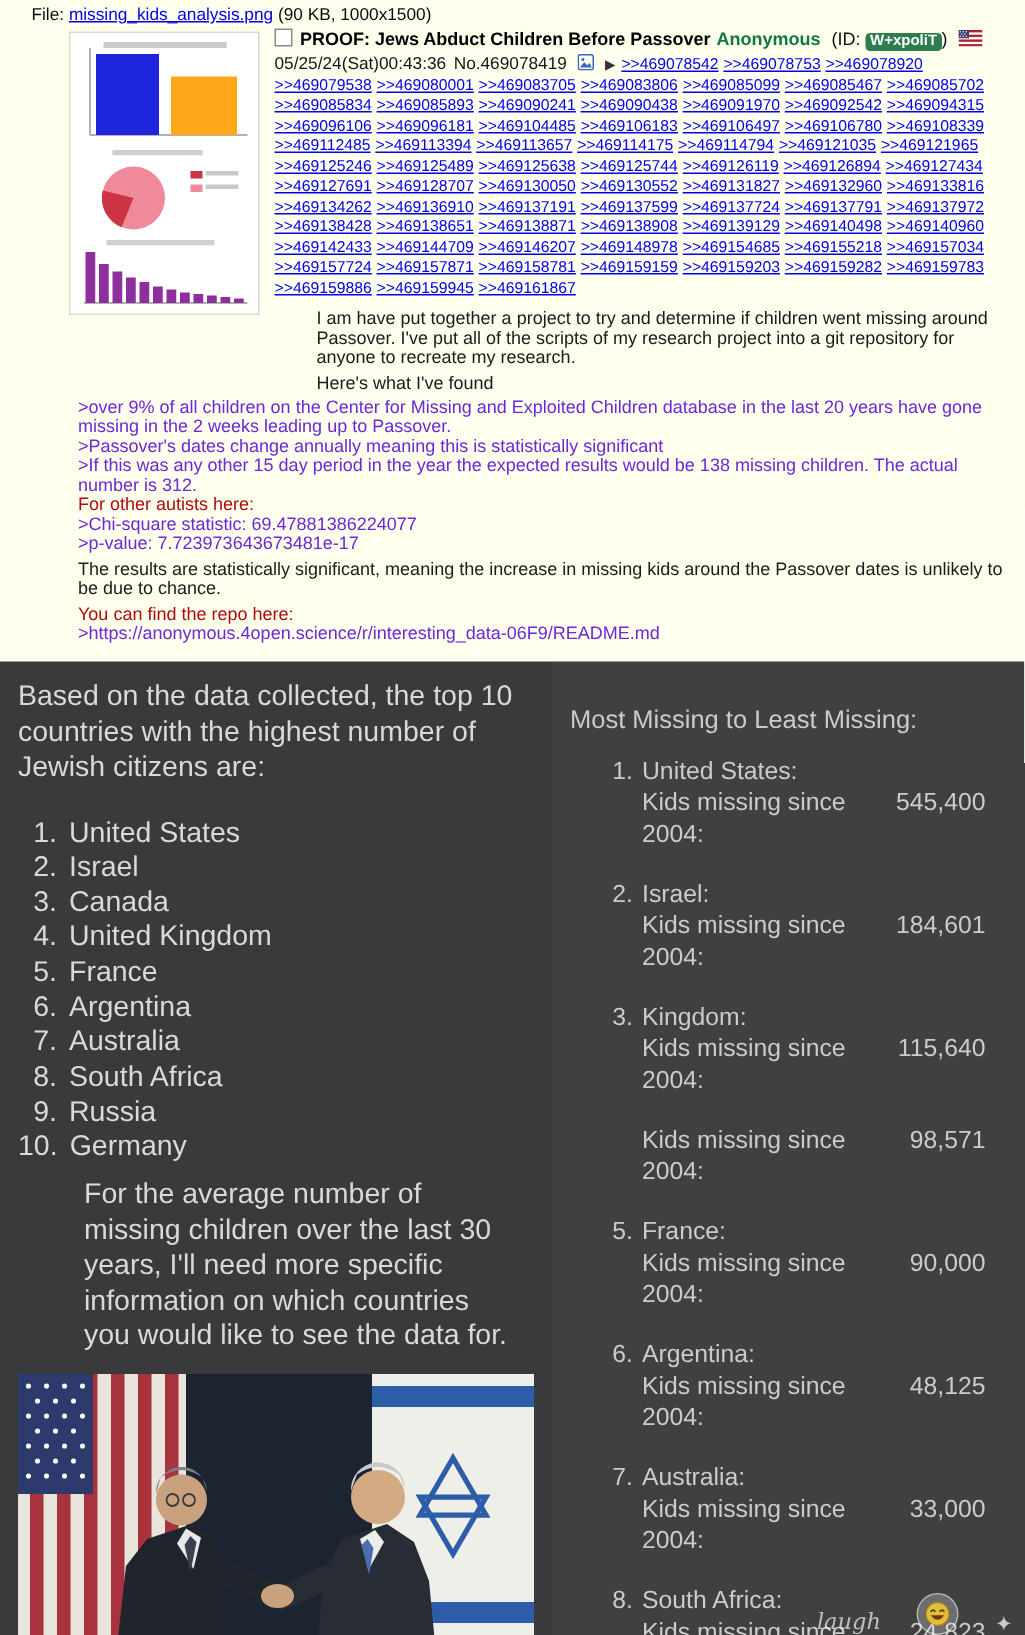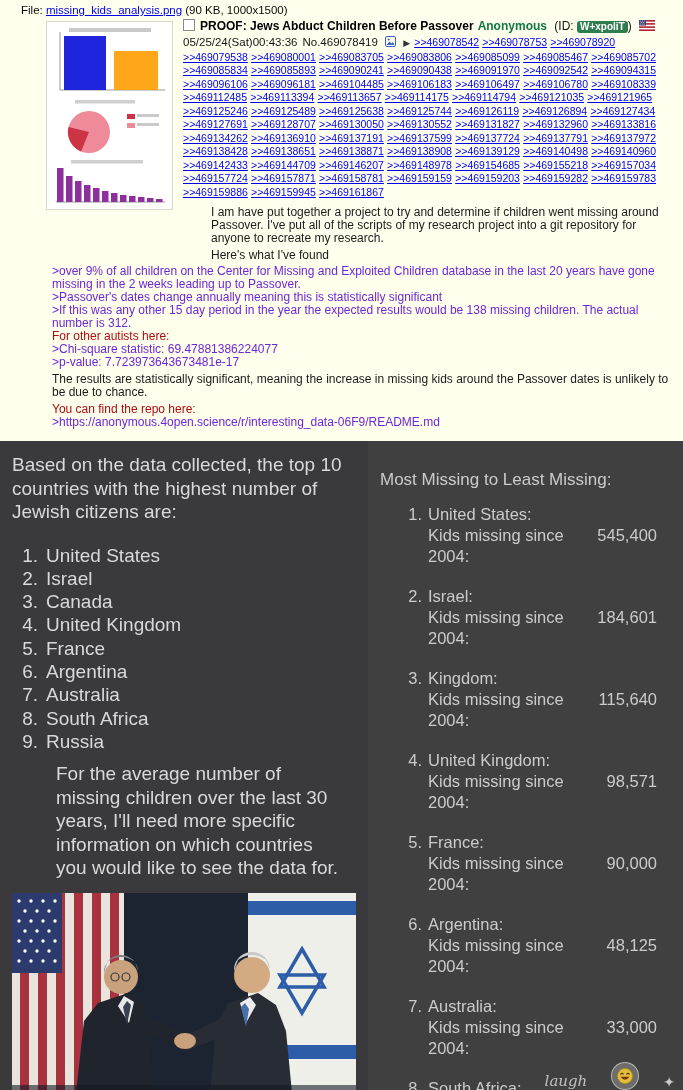--- a/index.html
+++ b/index.html
@@ -175,20 +175,21 @@
       <div class="countries">
           <div class="country-item"><span class="num">1.</span><span>United States</span></div>
           <div class="country-item"><span class="num">2.</span><span>Israel</span></div>
           <div class="country-item"><span class="num">3.</span><span>Canada</span></div>
           <div class="country-item"><span class="num">4.</span><span>United Kingdom</span></div>
           <div class="country-item"><span class="num">5.</span><span>France</span></div>
           <div class="country-item"><span class="num">6.</span><span>Argentina</span></div>
           <div class="country-item"><span class="num">7.</span><span>Australia</span></div>
           <div class="country-item"><span class="num">8.</span><span>South Africa</span></div>
           <div class="country-item"><span class="num">9.</span><span>Russia</span></div>
+          <div class="country-item"><span class="num">10.</span><span>Germany</span></div>
         </div>
       <div class="followup">For the average number of missing children over the last 30 years, I'll need more specific information on which countries you would like to see the data for.</div>
 
       <div class="photo-wrap">
         <svg width="344" height="200" viewBox="0 0 344 200">
           <rect width="344" height="200" fill="#1c2431"></rect>
 
           <g>
             <g>
               <rect x="0" y="0" width="112" height="200" fill="#e9e5dd"></rect>
@@ -283,21 +284,20 @@
             </div>
           </div>
           <div class="entry">
             <div class="e1"><span class="rank">3.</span><span>Kingdom:</span></div>
             <div class="e2">
               <span class="lbl">Kids missing since 2004:</span>
               <span class="val">115,640</span>
             </div>
           </div>
           <div class="entry">
-            <div class="e1"><span class="rank">4.</span><span>United Kingdom:</span></div>
             <div class="e2">
               <span class="lbl">Kids missing since 2004:</span>
               <span class="val">98,571</span>
             </div>
           </div>
           <div class="entry">
             <div class="e1"><span class="rank">5.</span><span>France:</span></div>
             <div class="e2">
               <span class="lbl">Kids missing since 2004:</span>
               <span class="val">90,000</span>

